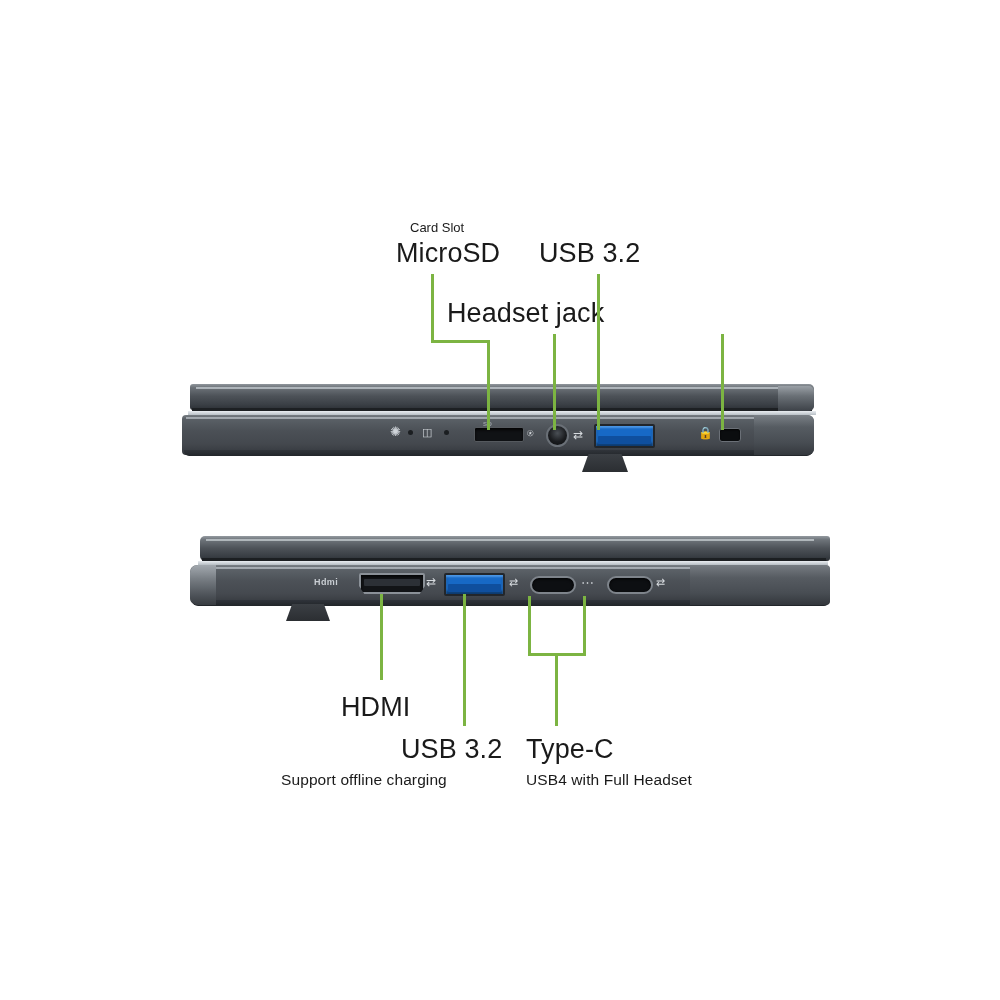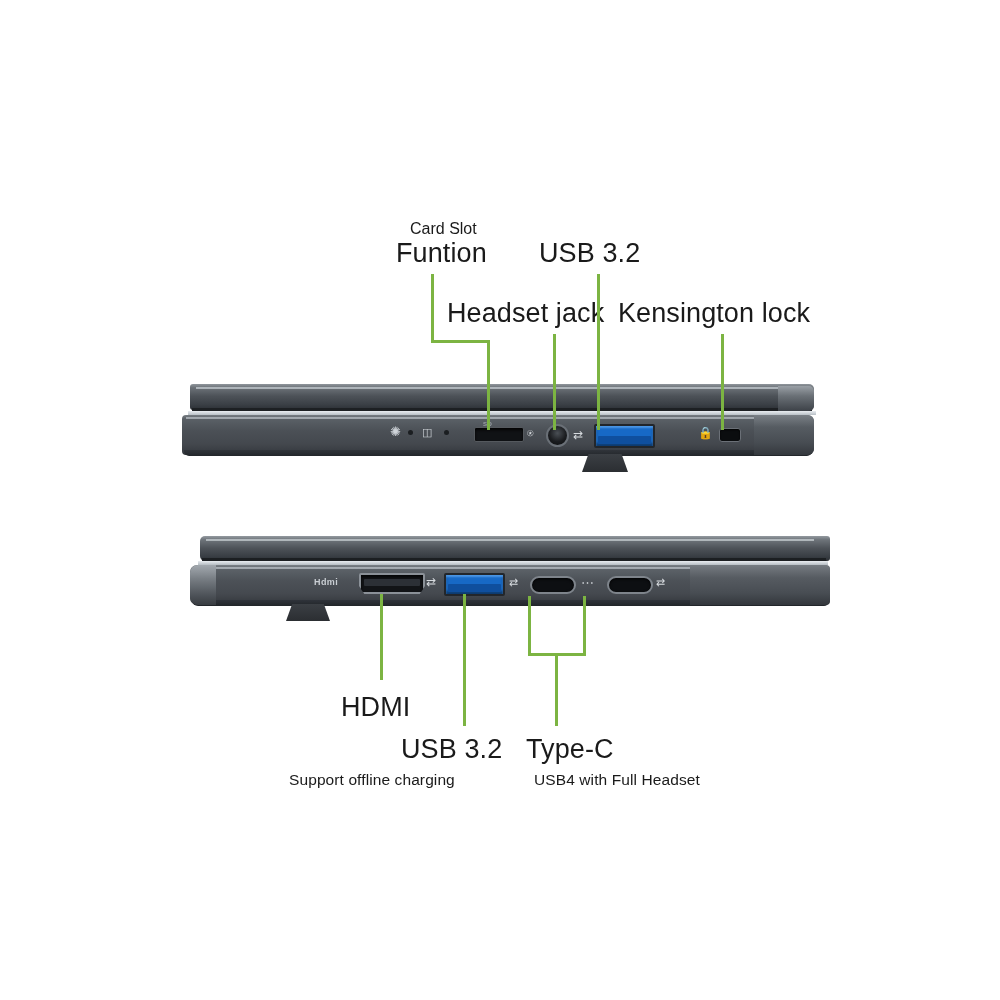--- a/index.html
+++ b/index.html
@@ -2,22 +2,22 @@
 <html><head>
 <meta charset="utf-8">
 <style>
   html,body{margin:0;padding:0;background:#ffffff;}
   body{width:1000px;height:1000px;font-family:"Liberation Sans",sans-serif;color:#111;overflow:hidden;}
   #stage{position:relative;width:1000px;height:1000px;background:#fff;}
 
   
   .lbl{position:absolute;white-space:nowrap;color:#1a1a1a;}
   .lbl-main{font-size:27px;font-weight:400;letter-spacing:.1px;}
-  .lbl-sub{font-size:15.5px;font-weight:400;letter-spacing:.1px;margin-left:8px;}
-  .lbl-small{font-size:16px;font-weight:400;}
+  .lbl-sub{font-size:15.5px;font-weight:400;letter-spacing:.1px;}
+  .lbl-small{font-size:13px;font-weight:400;}
 
   
   .leader{position:absolute;background:#7cb442;}
   .v{width:3px;}
   .h{height:3px;}
 
   
   .laptop{position:absolute;}
 
   .screen-lid{position:absolute;border-radius:3px 5px 5px 3px;}
@@ -88,27 +88,26 @@
 
     <div class="hl" style="left:572px;top:31px;width:60px;height:40px;border-radius:0 7px 7px 0;
                 background:linear-gradient(180deg,#7a8086 0%,#565c62 30%,#474c52 70%,#34383d 100%);"></div>
     <div class="hl" style="left:596px;top:2px;width:36px;height:25px;border-radius:0 5px 5px 0;
                 background:linear-gradient(180deg,#9aa0a6 0%,#6a7076 40%,#3d4248 100%);"></div>
 
     <div class="foot" style="left:400px;top:70px;width:46px;height:18px;clip-path:polygon(14% 0,86% 0,100% 100%,0 100%);"></div>
   </div>
 
   <div class="lbl lbl-small" style="left:410px;top:220px;">Card Slot</div>
-  <div class="lbl lbl-main" style="left:396px;top:238px;">Funtion</div>
+  <div class="lbl lbl-main" style="left:396px;top:238px;">MicroSD</div>
 
   <div class="lbl lbl-main" style="left:447px;top:298px;">Headset jack</div>
 
   <div class="lbl lbl-main" style="left:539px;top:238px;">USB 3.2</div>
 
-  <div class="lbl lbl-main" style="left:618px;top:298px;">Kensington lock</div>
 
   <div class="leader v" style="left:431px;top:274px;width:3px;height:68px;"></div>
   <div class="leader h" style="left:431px;top:340px;width:59px;height:3px;"></div>
   <div class="leader v" style="left:487px;top:340px;width:3px;height:90px;"></div>
 
   <div class="leader v" style="left:553px;top:334px;width:3px;height:96px;"></div>
 
   <div class="leader v" style="left:597px;top:274px;width:3px;height:156px;"></div>
 
   <div class="leader v" style="left:721px;top:334px;width:3px;height:96px;"></div>

